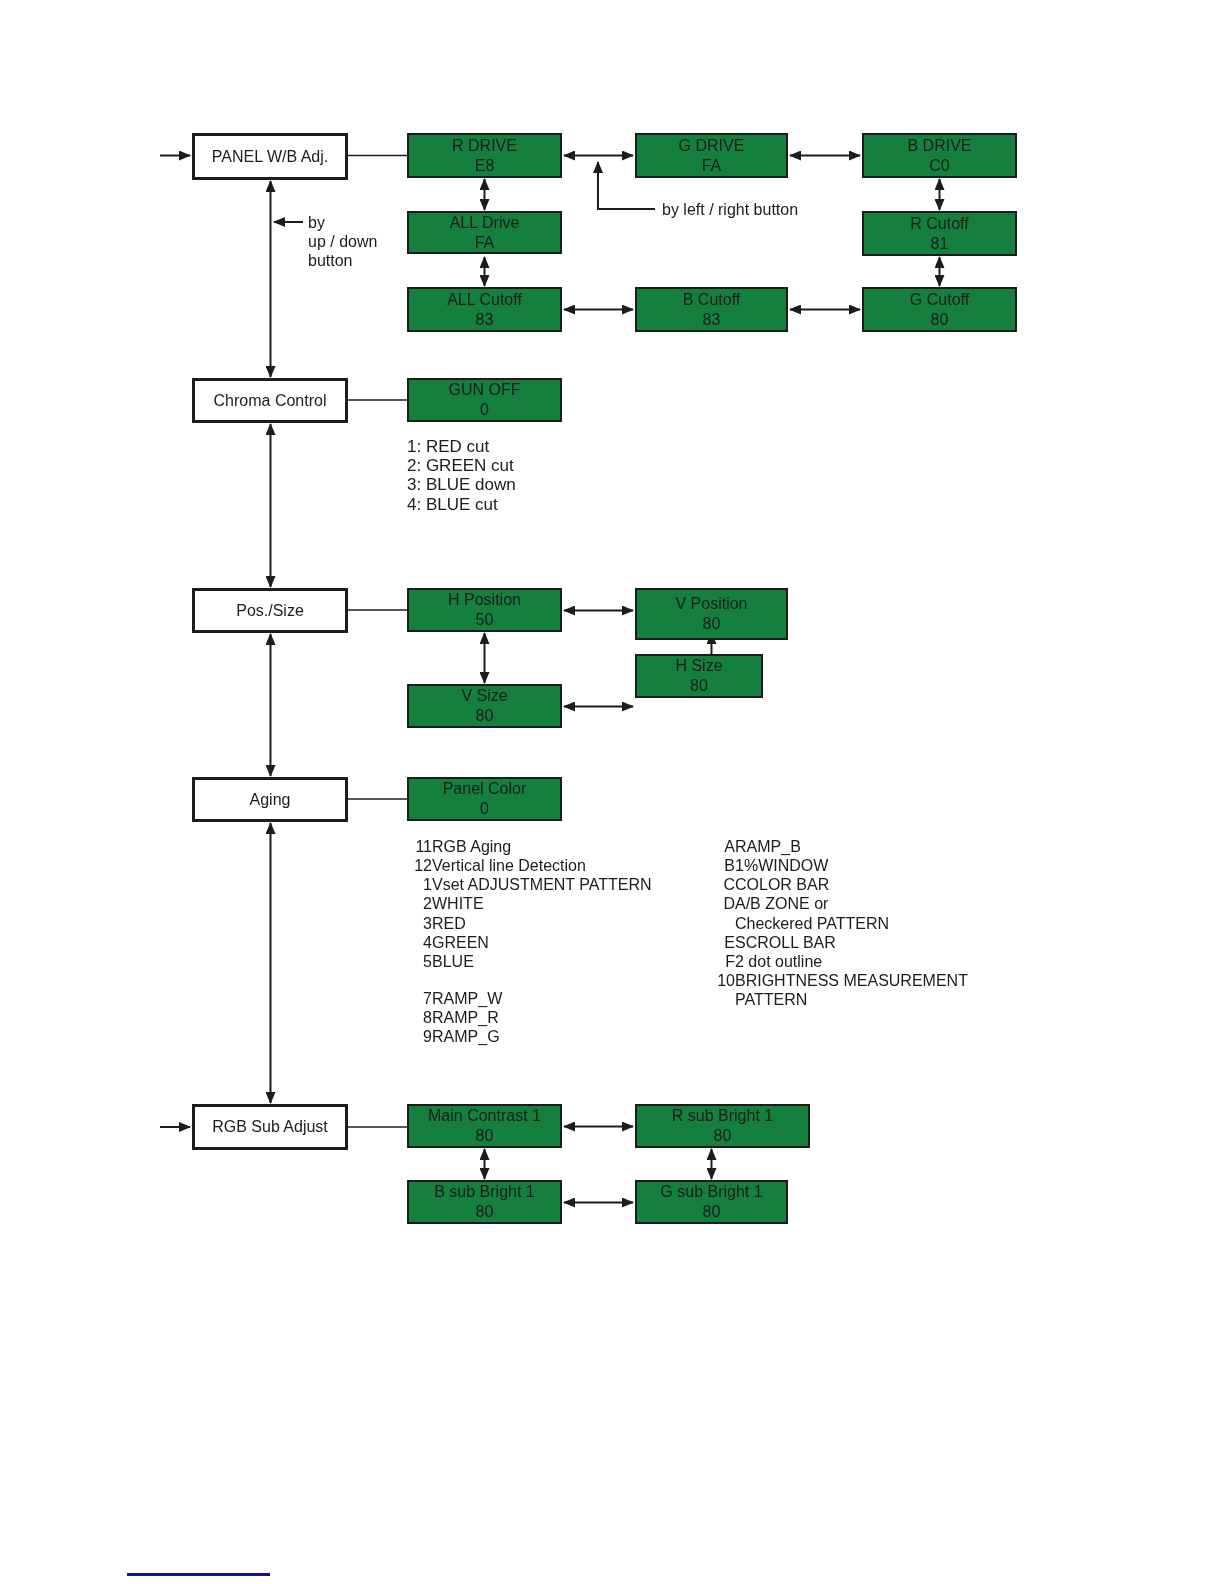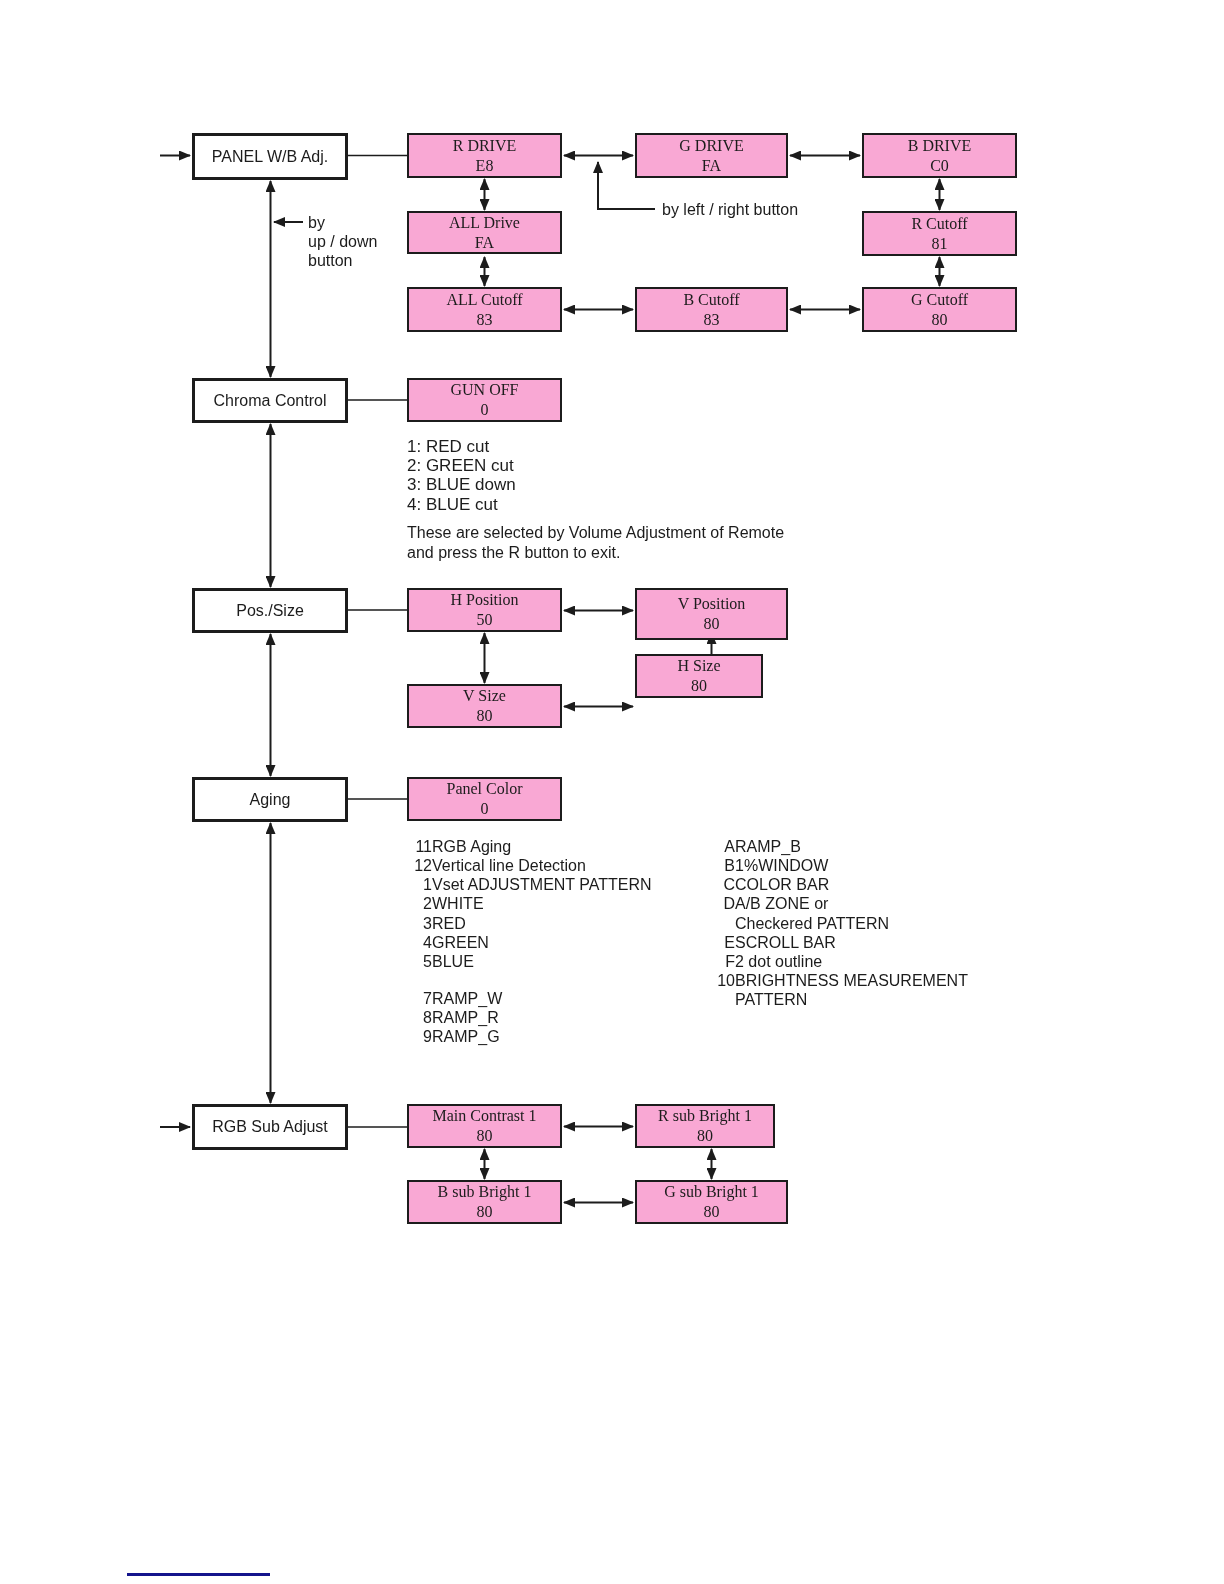--- a/index.html
+++ b/index.html
@@ -11,23 +11,23 @@
   svg.wires line, svg.wires polyline{stroke:#1c1c1c;fill:none;}
   .da{stroke-width:2;}
   .sa{stroke-width:2;}
   .cl{stroke-width:1.6;}
   .spine-box{
     position:absolute;border:3px solid #1c1c1c;background:#ffffff;
     display:flex;align-items:center;justify-content:center;
     font-size:16px;box-sizing:border-box;
   }
   .node{
-    position:absolute;border:2px solid #1c1c1c;background:#f9a8d4;
+    position:absolute;border:2px solid #1c1c1c;background:#15803d;
     display:flex;flex-direction:column;align-items:center;justify-content:center;
-    font-size:16px;line-height:20px;box-sizing:border-box;text-align:center;font-family:Liberation Serif, serif;
+    font-size:16px;line-height:20px;box-sizing:border-box;text-align:center;
   }
   .ann{position:absolute;font-size:16px;line-height:19.2px;white-space:nowrap;}
   .legend-col{position:absolute;font-size:17px;line-height:19.2px;white-space:nowrap;}
   .legend-col div{height:19.2px;}
   .note{position:absolute;font-size:16px;line-height:19.5px;white-space:nowrap;}
   .list{position:absolute;font-size:16px;line-height:19.17px;white-space:nowrap;}
   .list .row{height:19.17px;display:flex;text-align:right;}
   .list .key{display:inline-block;}
   .list.left .key{width:25px;}
   .list.right .key{width:27px;}
@@ -141,24 +141,20 @@
   <div class="node" style="left:407px;top:378px;width:155px;height:44px">
     <div>GUN OFF</div>
     <div>0</div>
   </div>
   <div class="legend-col" style="left:407px;top:437px">
     <div>1: RED cut</div>
     <div>2: GREEN cut</div>
     <div>3: BLUE down</div>
     <div>4: BLUE cut</div>
   </div>
-  <div class="note" style="left:407px;top:523px">
-    <div>These are selected by Volume Adjustment of Remote</div>
-    <div>and press the R button to exit.</div>
-  </div>
 
   <div class="node" style="left:407px;top:588px;width:155px;height:44px">
     <div>H Position</div>
     <div>50</div>
   </div>
   <div class="node" style="left:635px;top:588px;width:153px;height:52px">
     <div>V Position</div>
     <div>80</div>
   </div>
   <div class="node" style="left:407px;top:684px;width:155px;height:44px">
@@ -256,21 +252,21 @@
         <span class="key"></span>
         <span>PATTERN</span>
       </div>
   </div>
 
 
   <div class="node" style="left:407px;top:1104px;width:155px;height:44px">
     <div>Main Contrast 1</div>
     <div>80</div>
   </div>
-  <div class="node" style="left:635px;top:1104px;width:140px;height:44px">
+  <div class="node" style="left:635px;top:1104px;width:175px;height:44px">
     <div>R sub Bright 1</div>
     <div>80</div>
   </div>
   <div class="node" style="left:407px;top:1180px;width:155px;height:44px">
     <div>B sub Bright 1</div>
     <div>80</div>
   </div>
   <div class="node" style="left:635px;top:1180px;width:153px;height:44px">
     <div>G sub Bright 1</div>
     <div>80</div>

